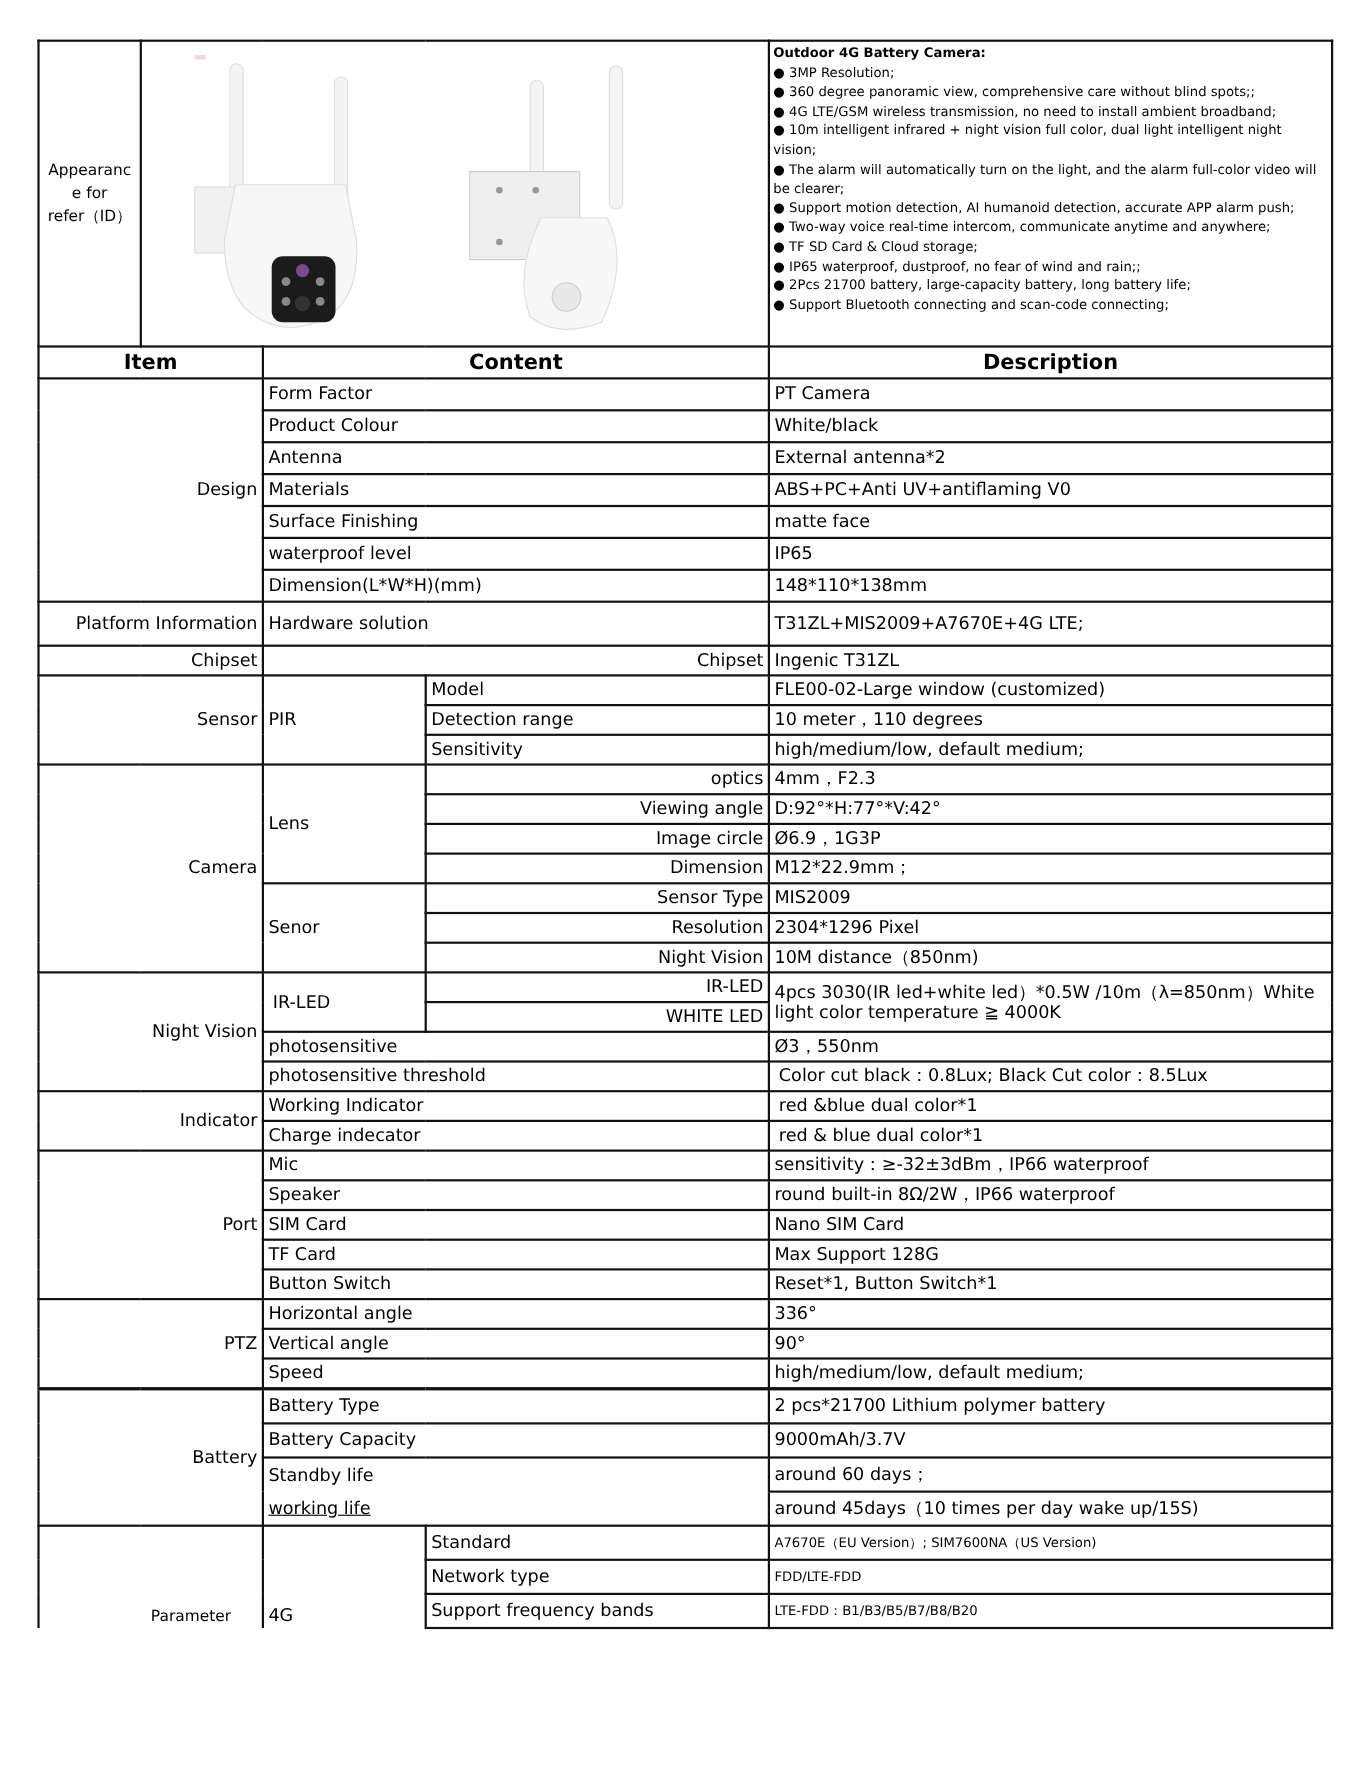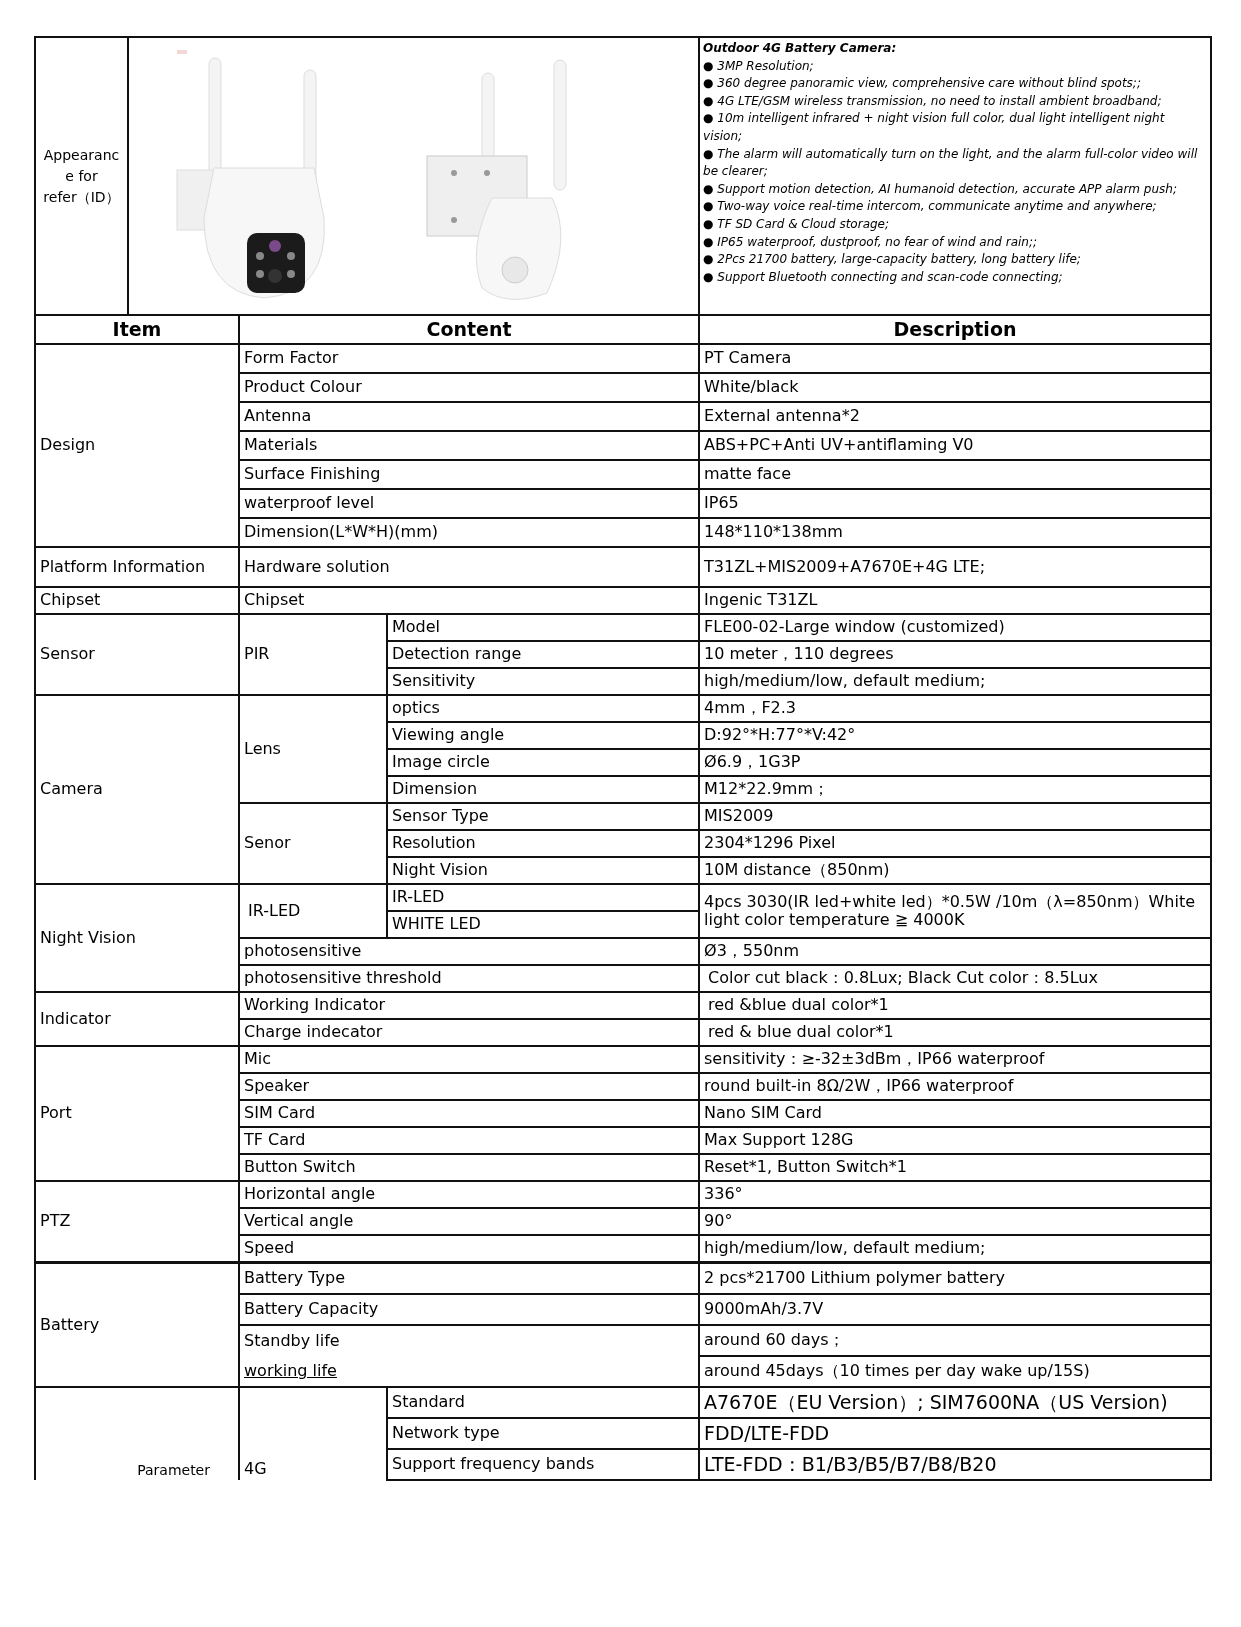--- a/index.html
+++ b/index.html
@@ -2,34 +2,34 @@
 <html><head>
 <meta charset="utf-8">
 <style>
   html, body { margin: 0; padding: 0; background: #ffffff; }
   body { width: 1241px; height: 1627px; position: relative; overflow: hidden;
          font-family: "DejaVu Sans", sans-serif; color: #000; }
   .sheet { position: absolute; left: 34px; top: 36px; width: 1176px; }
   table { border-collapse: collapse; width: 1176px; table-layout: fixed; }
   td { border: 2px solid #111; padding: 0 4px; font-size: 16px; line-height: 1.15;
        vertical-align: middle; white-space: nowrap; overflow: hidden; }
-  .c { text-align: left; }
+  .c { text-align: right; }
   .hdr td { font-weight: bold; font-size: 19px; text-align: center; height: 27px; }
   .r29 td { height: 25px; }
   .r31 td { height: 27px; }
   .r33 td { height: 29px; }
   .wrap { white-space: normal; margin-top: 34px; }
   .top-id { font-weight: normal; font-size: 14px; text-align: center; white-space: normal; line-height: 1.5; }
-  .feat { vertical-align: top; padding: 2px 3px; white-space: normal; font-size: 12px; line-height: 17.6px; font-style: italic; }
+  .feat { vertical-align: top; padding: 2px 3px; white-space: normal; font-size: 12px; line-height: 17.6px; }
   .feat .ttl { font-weight: bold; }
   .img-cell { height: 276px; position: relative; padding: 0; }
   .cam { position: absolute; }
   .noline-bottom { border-bottom: 0 !important; }
   .noline-top { border-top: 0 !important; text-decoration: underline; }
-  .small td.v { font-size: 19px; margin-top: 33px; }
+  .small td.v { font-size: 12px; margin-top: 33px; }
 </style>
 </head>
 <body>
 
 <div class="sheet">
 <table>
   <colgroup>
     <col style="width:93px">
         <col style="width:111px">
         <col style="width:148px">

